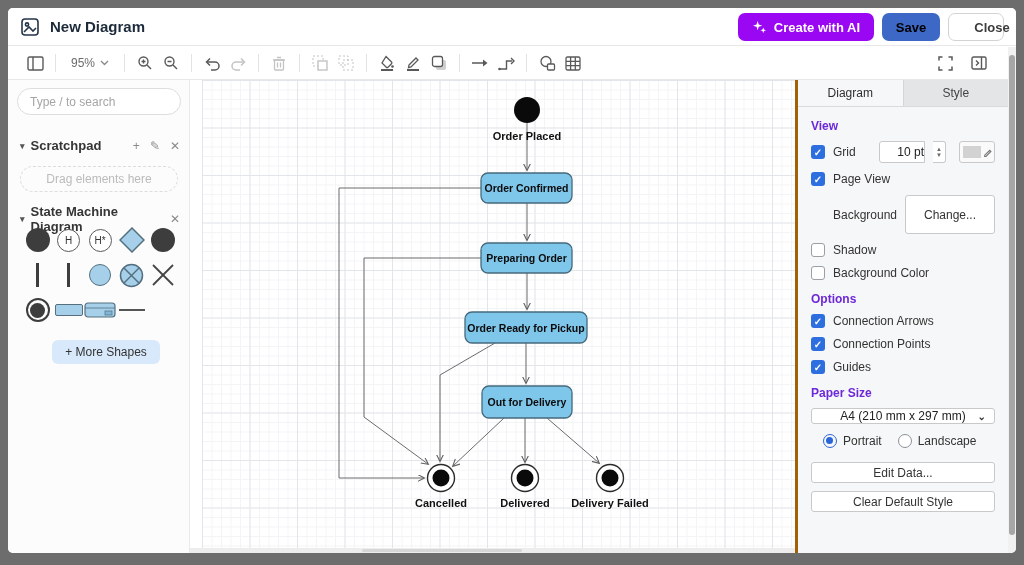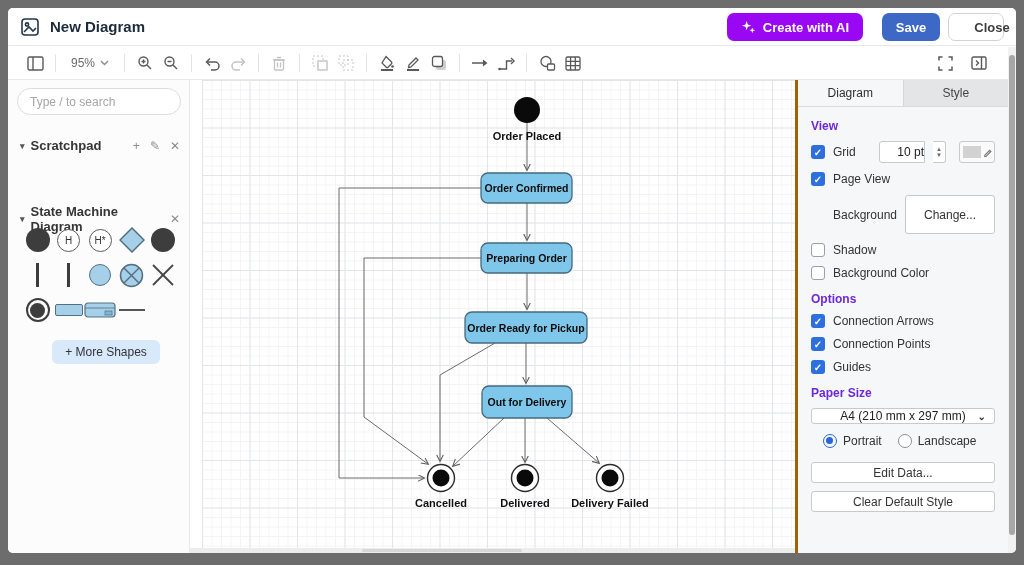--- a/index.html
+++ b/index.html
@@ -7,21 +7,21 @@
   .frame { position:relative; width:1024px; height:565px; background:#6d6d6d; overflow:hidden; }
   .window { position:absolute; left:8px; top:8px; width:1008px; height:545px; background:#fff; border-radius:5px; overflow:hidden; }
 
   
   .header { position:absolute; left:0; top:0; width:1008px; height:38px; background:#fff; border-bottom:1px solid #e8e8e8; display:flex; align-items:center; }
   .title-icon { margin-left:12px; width:20px; height:20px; color:#25354a; }
   .title { margin-left:10px; font-size:15px; font-weight:700; color:#1c2a3a; }
   .hdr-buttons { position:absolute; right:12px; top:5px; display:flex; gap:8px; }
   .btn { height:28px; border-radius:7px; font-size:13px; font-weight:700; display:flex; align-items:center; justify-content:center; cursor:pointer; }
   .btn-ai { background:#9a07f2; color:#fff; padding:0 14px; gap:7px; }
-  .btn-save { background:#3d68c5; color:#ffffff; width:58px;margin-left:11px; }
+  .btn-save { background:#3d68c5; color:#000000; width:58px; }
   .btn-close { background:#fff; color:#3c3c3c; width:56px; border:1px solid #d3d3d3;padding-left:32px; }
 
   
   .toolbar { position:absolute; left:0; top:39px; width:1008px; height:33px; background:#fff; border-bottom:1px solid #e8e8e8; display:flex; align-items:center; padding:0 14px; }
   .tb { width:26px; height:24px; display:flex; align-items:center; justify-content:center; color:#595959; }
   .tb.disabled { color:#c3c3c3; }
   .tb svg { display:block; }
   .tb-sep { width:1px; height:18px; background:#e3e3e3; margin:0 7px; }
   .zoom-dd { display:flex; align-items:center; gap:5px; color:#6b6b6b; font-size:12px; padding:0 8px; }
   .tb-right { margin-left:auto; display:flex; align-items:center; gap:8px; margin-right:10px; }
@@ -262,20 +262,23 @@
 
     <div class="sb-head" style="top:58px;">
       <span class="caret">▾</span>
       <span>Scratchpad</span>
       <span class="tools">
         <span>+</span>
         <span>✎</span>
         <span>✕</span>
       </span>
     </div>
+    <div class="dragzone">
+      <span>Drag elements here</span>
+    </div>
 
     <div class="sb-head" style="top:124px;">
       <span class="caret">▾</span>
       <span>State Machine Diagram</span>
       <span class="tools">
             <span>✕</span>
           </span>
     </div>
 
     <div class="shape-grid">

